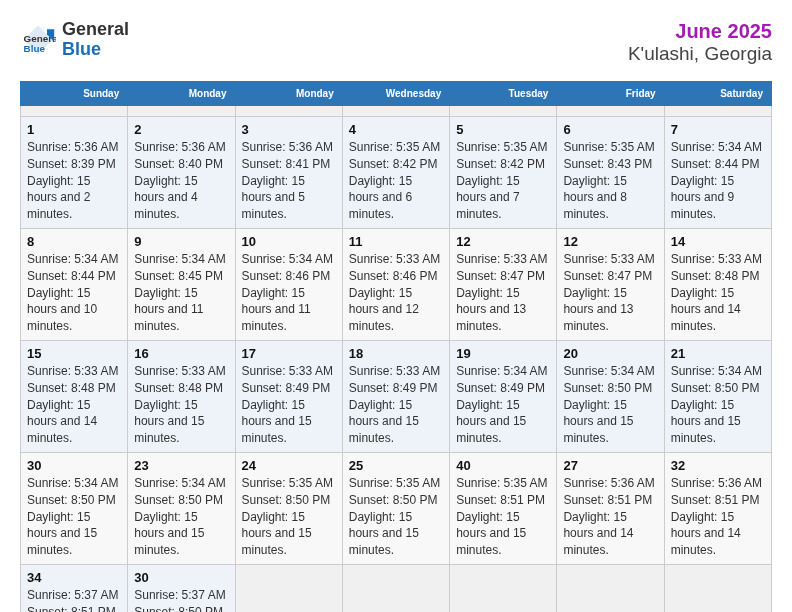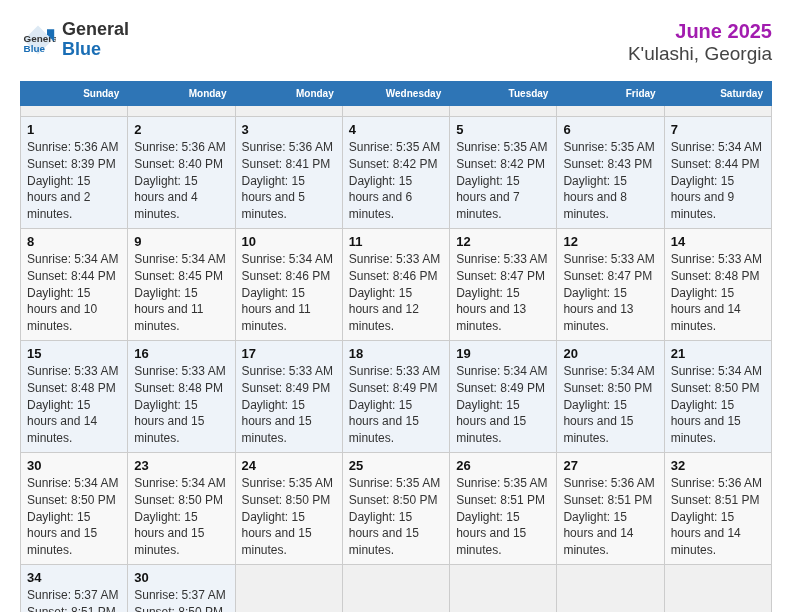--- a/index.html
+++ b/index.html
@@ -336,21 +336,21 @@
       </td>
         <td>
         <span class="day-num">25</span>
         <div class="day-info">
           Sunrise: 5:35 AM<br>
           Sunset: 8:50 PM<br>
           Daylight: 15 hours and 15 minutes.
         </div>
       </td>
         <td>
-        <span class="day-num">26</span>
+        <span class="day-num">40</span>
         <div class="day-info">
           Sunrise: 5:35 AM<br>
           Sunset: 8:51 PM<br>
           Daylight: 15 hours and 15 minutes.
         </div>
       </td>
         <td>
         <span class="day-num">27</span>
         <div class="day-info">
           Sunrise: 5:36 AM<br>

